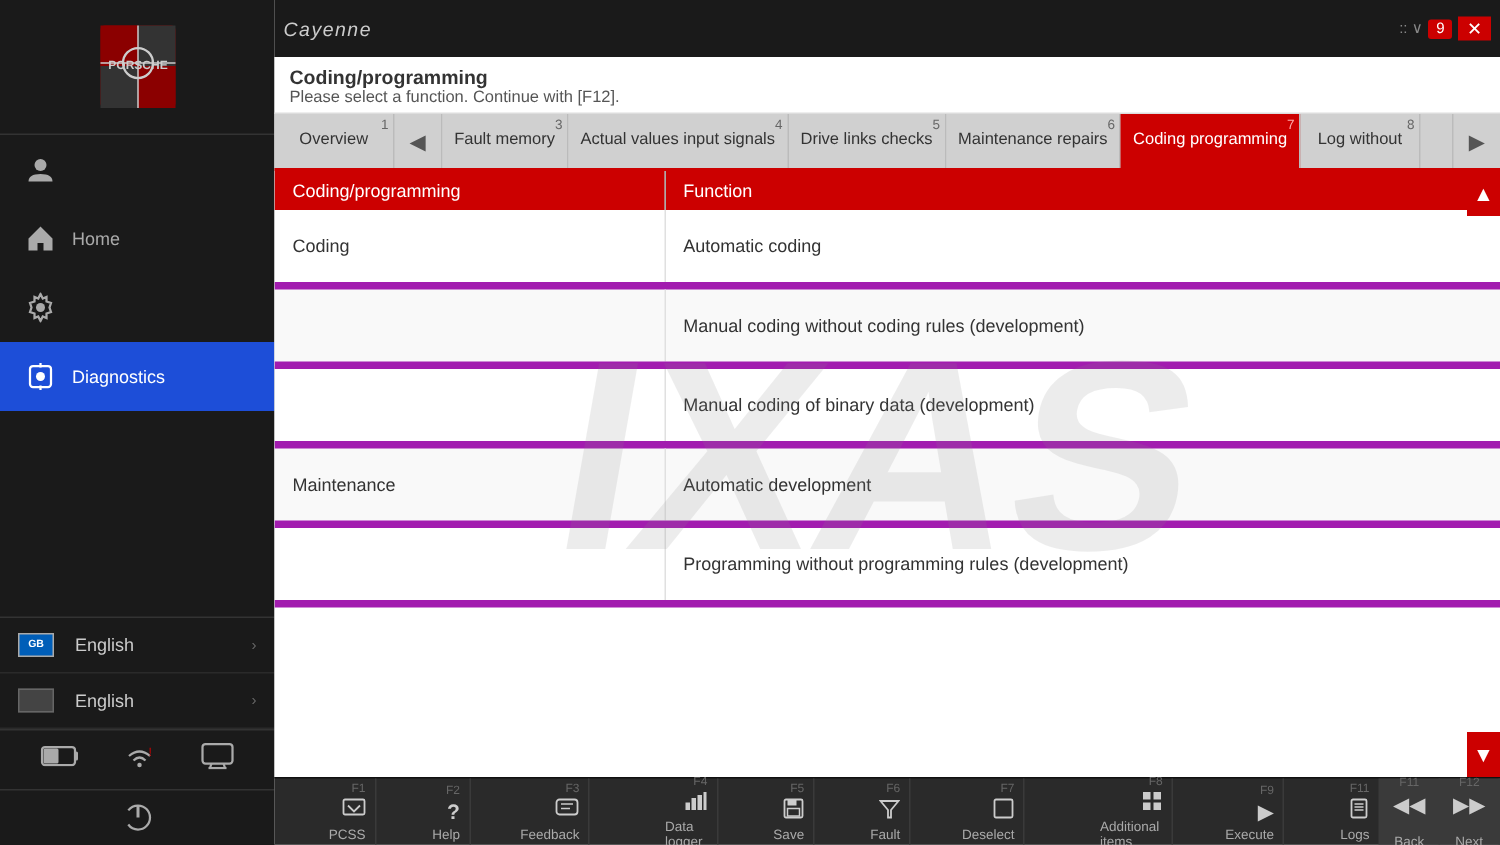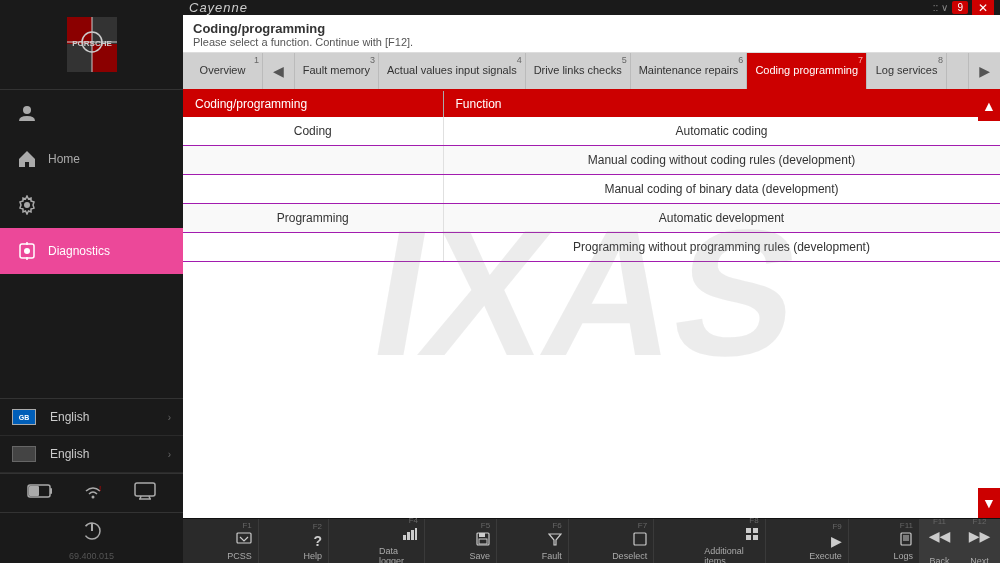--- a/index.html
+++ b/index.html
@@ -27,21 +27,21 @@
       flex-direction: column;
     }
     .sidebar-item {
       display: flex;
       align-items: center;
       padding: 12px 16px;
       color: #aaa;
       cursor: pointer;
       gap: 10px;
     }
-    .sidebar-item.active { color: #fff; background: #ec4899; }
+    .sidebar-item.active { color: #fff; background: #1d4ed8; }
     .sidebar-item .item-icon {
       width: 22px; height: 22px;
       display: flex; align-items: center; justify-content: center;
       color: #aaa;
       font-size: 16px;
     }
     .sidebar-item.active .item-icon { color: #fff; }
     .sidebar-bottom {
       border-top: 1px solid #333;
     }
@@ -113,21 +113,21 @@
       position: absolute;
       left: 183px; top: 0;
       width: 817px; height: 563px;
       background: #f0f0f0;
       display: flex;
       flex-direction: column;
     }
 
     
     .topbar {
-      height: 15px;
+      height: 38px;
       background: #1a1a1a;
       display: flex;
       align-items: center;
       justify-content: space-between;
       padding: 1px 6px;
     }
     .topbar-title {
       color: #ccc;
       font-size: 13px;
       font-style: italic;
@@ -237,25 +237,24 @@
       padding: 6px 12px;
       text-align: left;
       font-size: 12px;
       font-weight: normal;
       border-right: 1px solid #aaa;
     }
     .content-table thead tr th:first-child {
       width: 260px;
     }
     .content-table tbody tr td {
-      padding: 7px 12px;
-      border-bottom: 1px solid #a21caf;
+      padding: 17px 12px;
+      border-bottom: 5px solid #a21caf;
       font-size: 12px;
       vertical-align: middle;
-      text-align: center;
     }
     .content-table tbody tr td:first-child {
       border-right: 1px solid #e0e0e0;
       font-weight: normal;
       width: 260px;
     }
     .content-table tbody tr:nth-child(even) td { background: #f9f9f9; }
     .row-disabled td { color: #aaa !important; }
 
     
@@ -430,21 +429,20 @@
             <line x1="5" y1="17" x2="17" y2="17" stroke="#aaa" stroke-width="1.5"></line>
           </svg>
       </span>
     </div>
     <div class="sidebar-power">
       <svg width="20" height="20" viewBox="0 0 20 20">
         <circle cx="10" cy="10" r="8" fill="none" stroke="#aaa" stroke-width="1.5" stroke-dasharray="20 10"></circle>
         <line x1="10" y1="2" x2="10" y2="10" stroke="#aaa" stroke-width="2"></line>
       </svg>
     </div>
-    <div class="version-text">69.400.015</div>
   </div>
 </div>
 
 <div class="main">
 
   <div class="topbar">
     <span class="topbar-title">Cayenne</span>
     <div class="topbar-right">
       <div style="display:flex;gap:2px;align-items:center;">
         <span style="color:#888;font-size:10px;">:: ∨</span>
@@ -481,21 +479,21 @@
     </div>
     <div class="tab">
       <span>Maintenance repairs</span>
       <span class="tab-num">6</span>
     </div>
     <div class="tab active">
       <span>Coding programming</span>
       <span class="tab-num">7</span>
     </div>
     <div class="tab">
-      <span>Log services</span>
+      <span>Log without</span>
       <span class="tab-num">8</span>
     </div>
     <div class="tab-nav tab-nav-right" style="padding:0 10px;">
       <span style="color:#555;font-size:14px;">▶</span>
     </div>
   </div>
 
   <div class="content">
 
     <div class="watermark">
@@ -522,21 +520,21 @@
           </tr>
           <tr>
             <td></td>
             <td>Manual coding without coding rules (development)</td>
           </tr>
           <tr>
             <td></td>
             <td>Manual coding of binary data (development)</td>
           </tr>
           <tr>
-            <td>Programming</td>
+            <td>Maintenance</td>
             <td>Automatic development</td>
           </tr>
           <tr>
             <td></td>
             <td>Programming without programming rules (development)</td>
           </tr>
         </tbody>
     </table>
 
     <div class="scroll-down">
@@ -554,20 +552,31 @@
           </svg>
       </span>
       <span class="btn-label">PCSS</span>
     </div>
     <div class="toolbar-btn">
       <span class="btn-fkey">F2</span>
       <span class="btn-icon" style="color:#ccc;font-size:14px;font-weight:bold;">?</span>
       <span class="btn-label">Help</span>
     </div>
     <div class="toolbar-btn">
+      <span class="btn-fkey">F3</span>
+      <span class="btn-icon">
+        <svg width="16" height="14" viewBox="0 0 16 14">
+            <rect x="1" y="1" width="14" height="10" rx="2" fill="none" stroke="#ccc" stroke-width="1.2"></rect>
+            <line x1="4" y1="4" x2="12" y2="4" stroke="#ccc" stroke-width="1"></line>
+            <line x1="4" y1="7" x2="10" y2="7" stroke="#ccc" stroke-width="1"></line>
+          </svg>
+      </span>
+      <span class="btn-label">Feedback</span>
+    </div>
+    <div class="toolbar-btn">
       <span class="btn-fkey">F4</span>
       <span class="btn-icon">
         <svg width="16" height="14" viewBox="0 0 16 14">
             <rect x="1" y="8" width="3" height="5" fill="#ccc"></rect>
             <rect x="5" y="5" width="3" height="8" fill="#ccc"></rect>
             <rect x="9" y="3" width="3" height="10" fill="#ccc"></rect>
             <rect x="13" y="1" width="2" height="12" fill="#ccc"></rect>
           </svg>
       </span>
       <span class="btn-label">Data logger</span>

